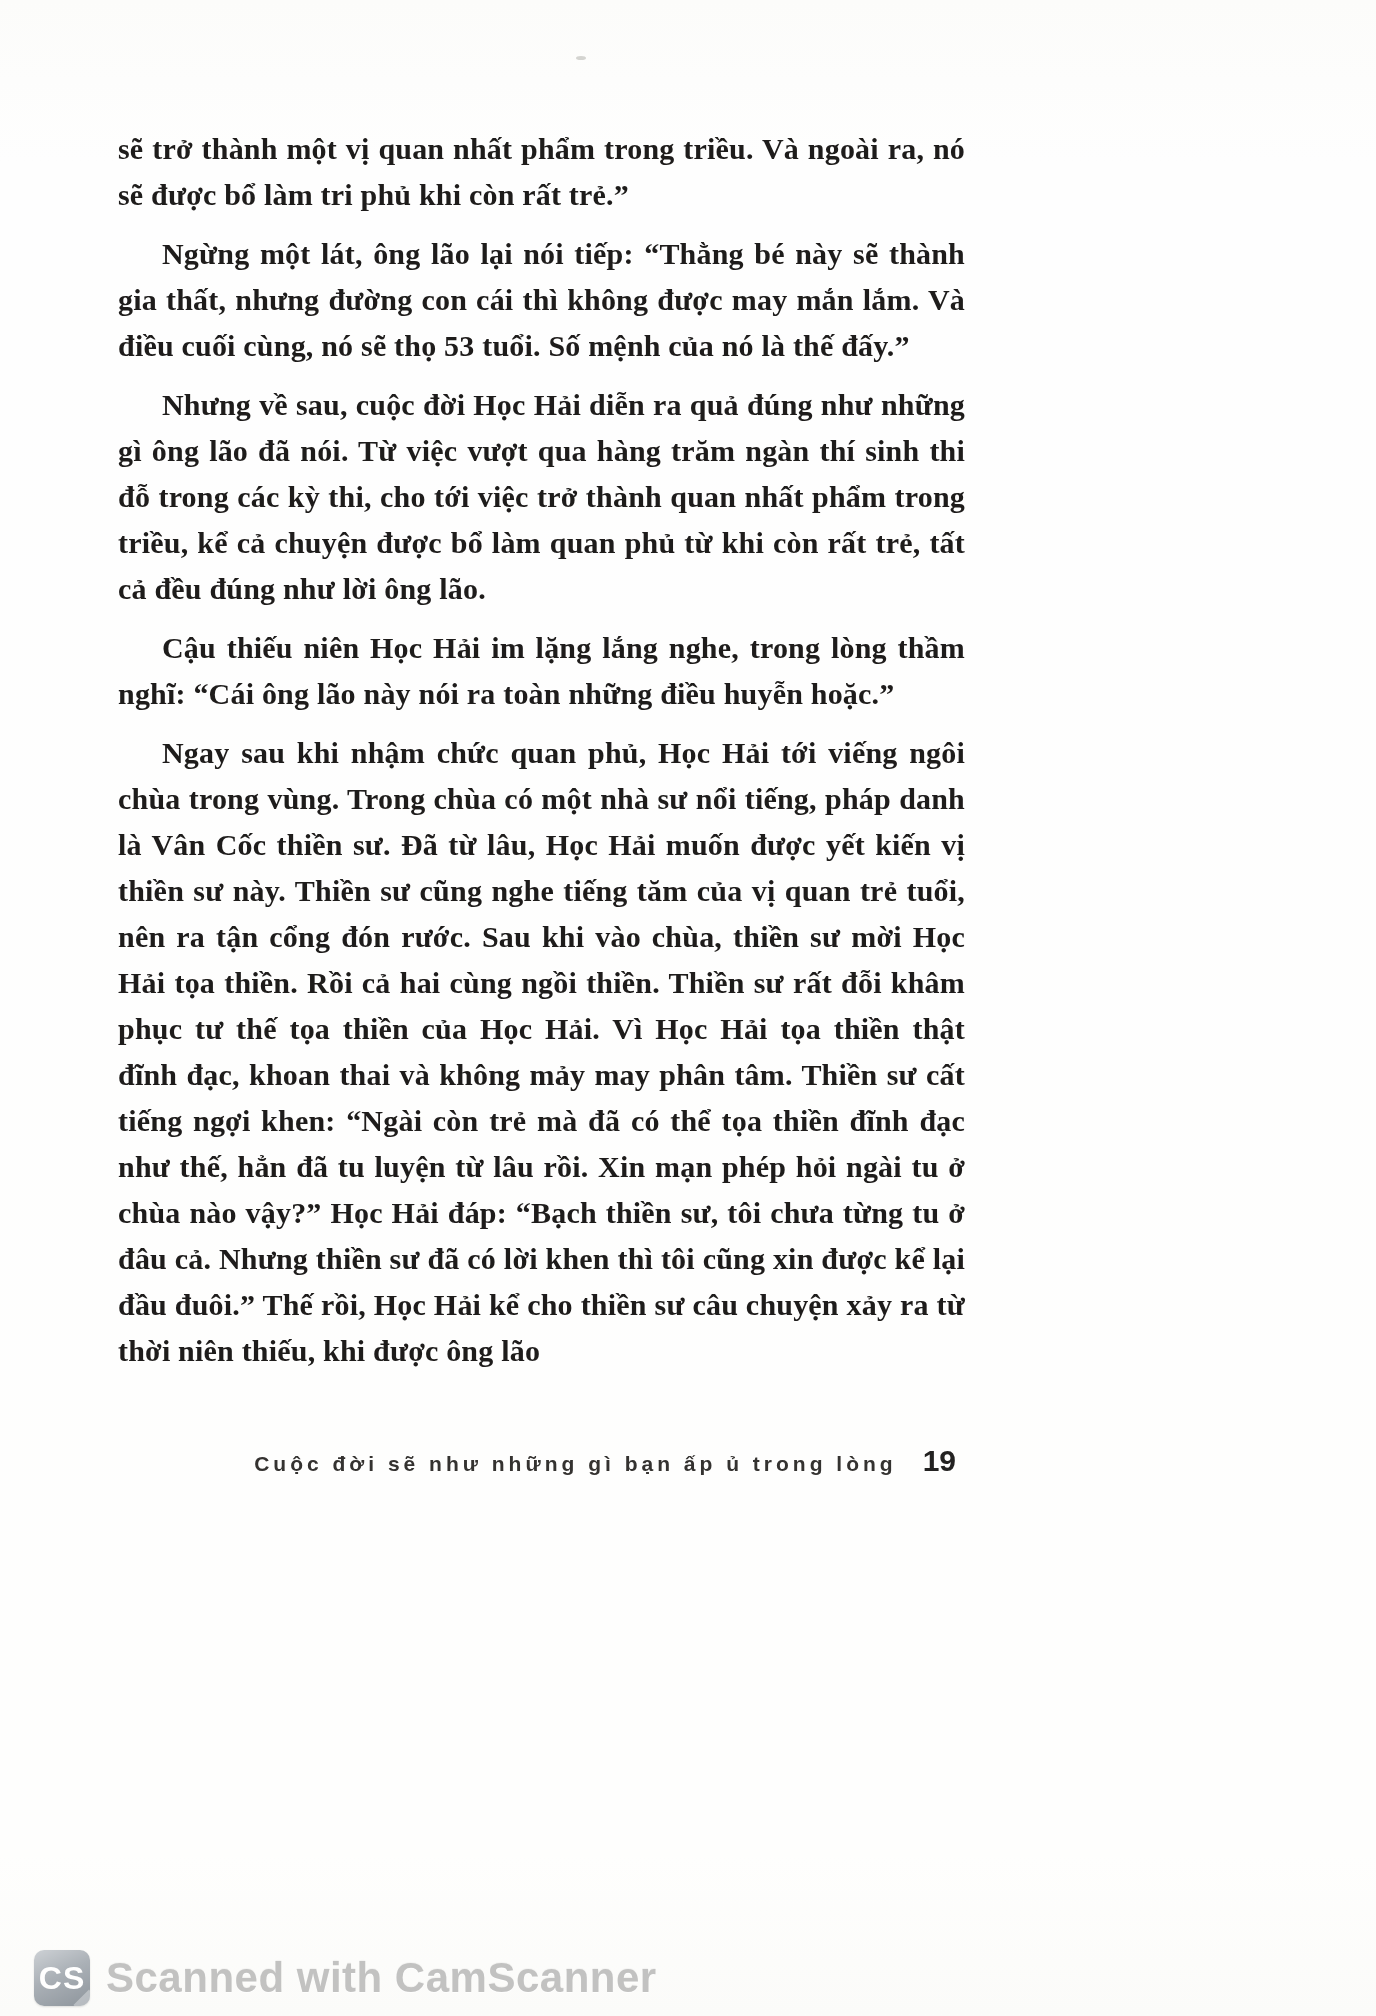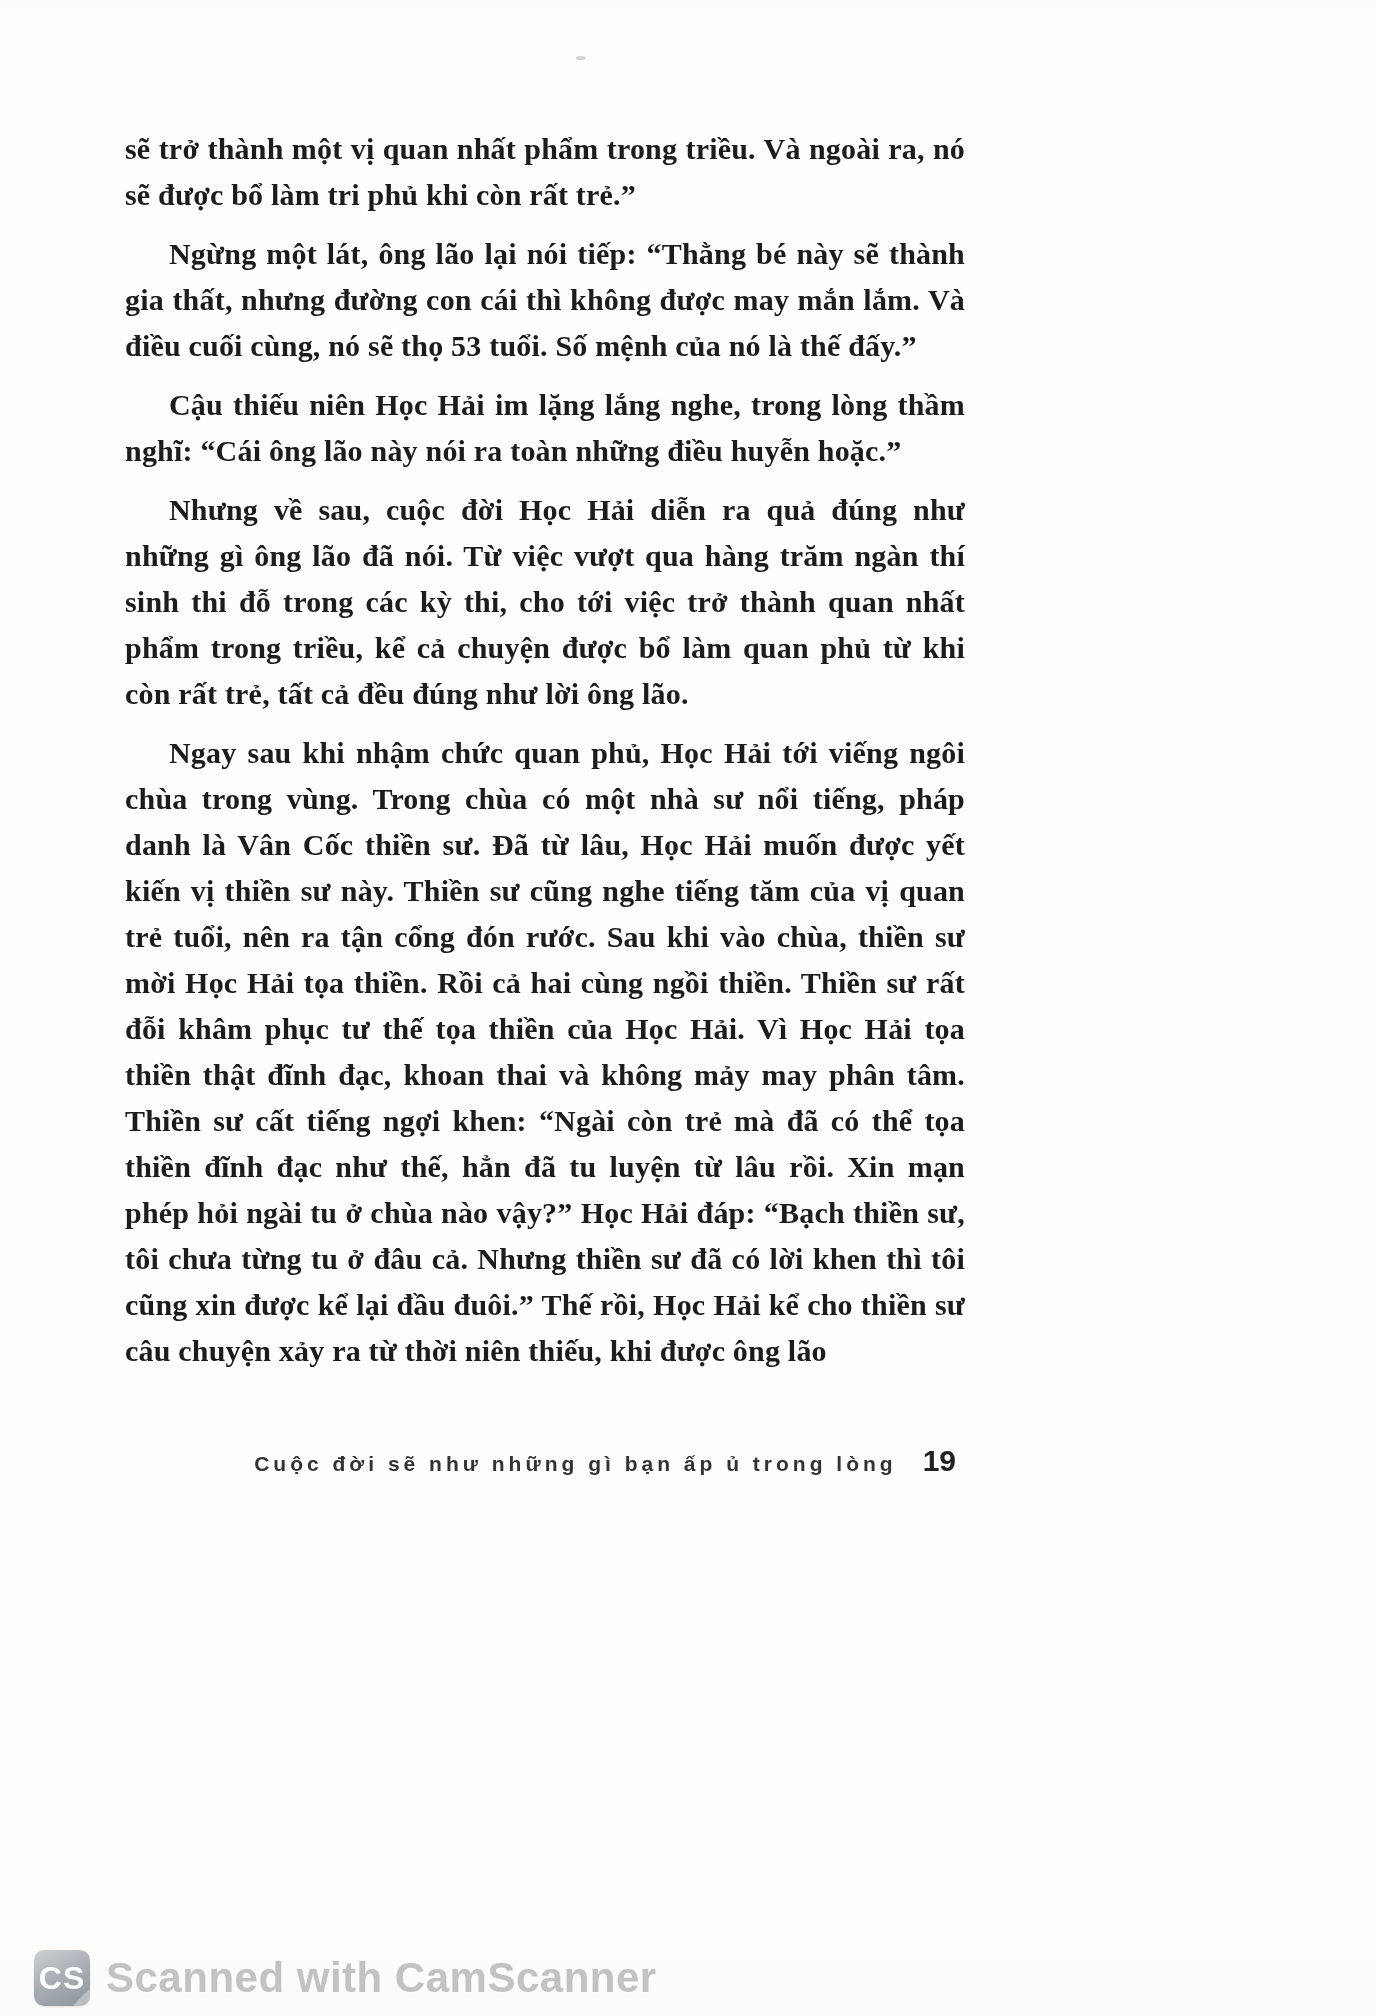--- a/index.html
+++ b/index.html
@@ -35,21 +35,21 @@
     top: 126px;
     width: 852px;
     color: #1e1c1b;
     font-size: 30px;
     font-weight: 700;
     line-height: 46px;
     text-align: justify;
     letter-spacing: 0.2px;
   }
   .para {
-    margin: 0 0 13px 12px;
+    margin: 0 0 13px 5px;
     text-indent: 44px;
   }
   .para.no-indent {
     text-indent: 0;
   }
   .page-footer {
     position: absolute;
     left: 130px;
     top: 1444px;
     width: 852px;
@@ -124,22 +124,22 @@
 </head>
 <body>
 
 <div class="scan-page">
 
   <div class="scan-artifact"></div>
 
   <main class="text-block">
     <p class="para no-indent">sẽ trở thành một vị quan nhất phẩm trong triều. Và ngoài ra, nó sẽ được bổ làm tri phủ khi còn rất trẻ.”</p>
     <p class="para">Ngừng một lát, ông lão lại nói tiếp: “Thằng bé này sẽ thành gia thất, nhưng đường con cái thì không được may mắn lắm. Và điều cuối cùng, nó sẽ thọ 53 tuổi. Số mệnh của nó là thế đấy.”</p>
+    <p class="para">Nhưng về sau, cuộc đời Học Hải diễn ra quả đúng như những gì ông lão đã nói. Từ việc vượt qua hàng trăm ngàn thí sinh thi đỗ trong các kỳ thi, cho tới việc trở thành quan nhất phẩm trong triều, kể cả chuyện được bổ làm quan phủ từ khi còn rất trẻ, tất cả đều đúng như lời ông lão.</p>
     <p class="para">Cậu thiếu niên Học Hải im lặng lắng nghe, trong lòng thầm nghĩ: “Cái ông lão này nói ra toàn những điều huyễn hoặc.”</p>
-    <p class="para">Nhưng về sau, cuộc đời Học Hải diễn ra quả đúng như những gì ông lão đã nói. Từ việc vượt qua hàng trăm ngàn thí sinh thi đỗ trong các kỳ thi, cho tới việc trở thành quan nhất phẩm trong triều, kể cả chuyện được bổ làm quan phủ từ khi còn rất trẻ, tất cả đều đúng như lời ông lão.</p>
     <p class="para">Ngay sau khi nhậm chức quan phủ, Học Hải tới viếng ngôi chùa trong vùng. Trong chùa có một nhà sư nổi tiếng, pháp danh là Vân Cốc thiền sư. Đã từ lâu, Học Hải muốn được yết kiến vị thiền sư này. Thiền sư cũng nghe tiếng tăm của vị quan trẻ tuổi, nên ra tận cổng đón rước. Sau khi vào chùa, thiền sư mời Học Hải tọa thiền. Rồi cả hai cùng ngồi thiền. Thiền sư rất đỗi khâm phục tư thế tọa thiền của Học Hải. Vì Học Hải tọa thiền thật đĩnh đạc, khoan thai và không mảy may phân tâm. Thiền sư cất tiếng ngợi khen: “Ngài còn trẻ mà đã có thể tọa thiền đĩnh đạc như thế, hẳn đã tu luyện từ lâu rồi. Xin mạn phép hỏi ngài tu ở chùa nào vậy?” Học Hải đáp: “Bạch thiền sư, tôi chưa từng tu ở đâu cả. Nhưng thiền sư đã có lời khen thì tôi cũng xin được kể lại đầu đuôi.” Thế rồi, Học Hải kể cho thiền sư câu chuyện xảy ra từ thời niên thiếu, khi được ông lão</p>
   </main>
 
   <footer class="page-footer">
     <span class="footer-title">Cuộc đời sẽ như những gì bạn ấp ủ trong lòng</span>
     <span class="page-number">19</span>
   </footer>
 
   <div class="watermark">
     <div class="cs-logo">

